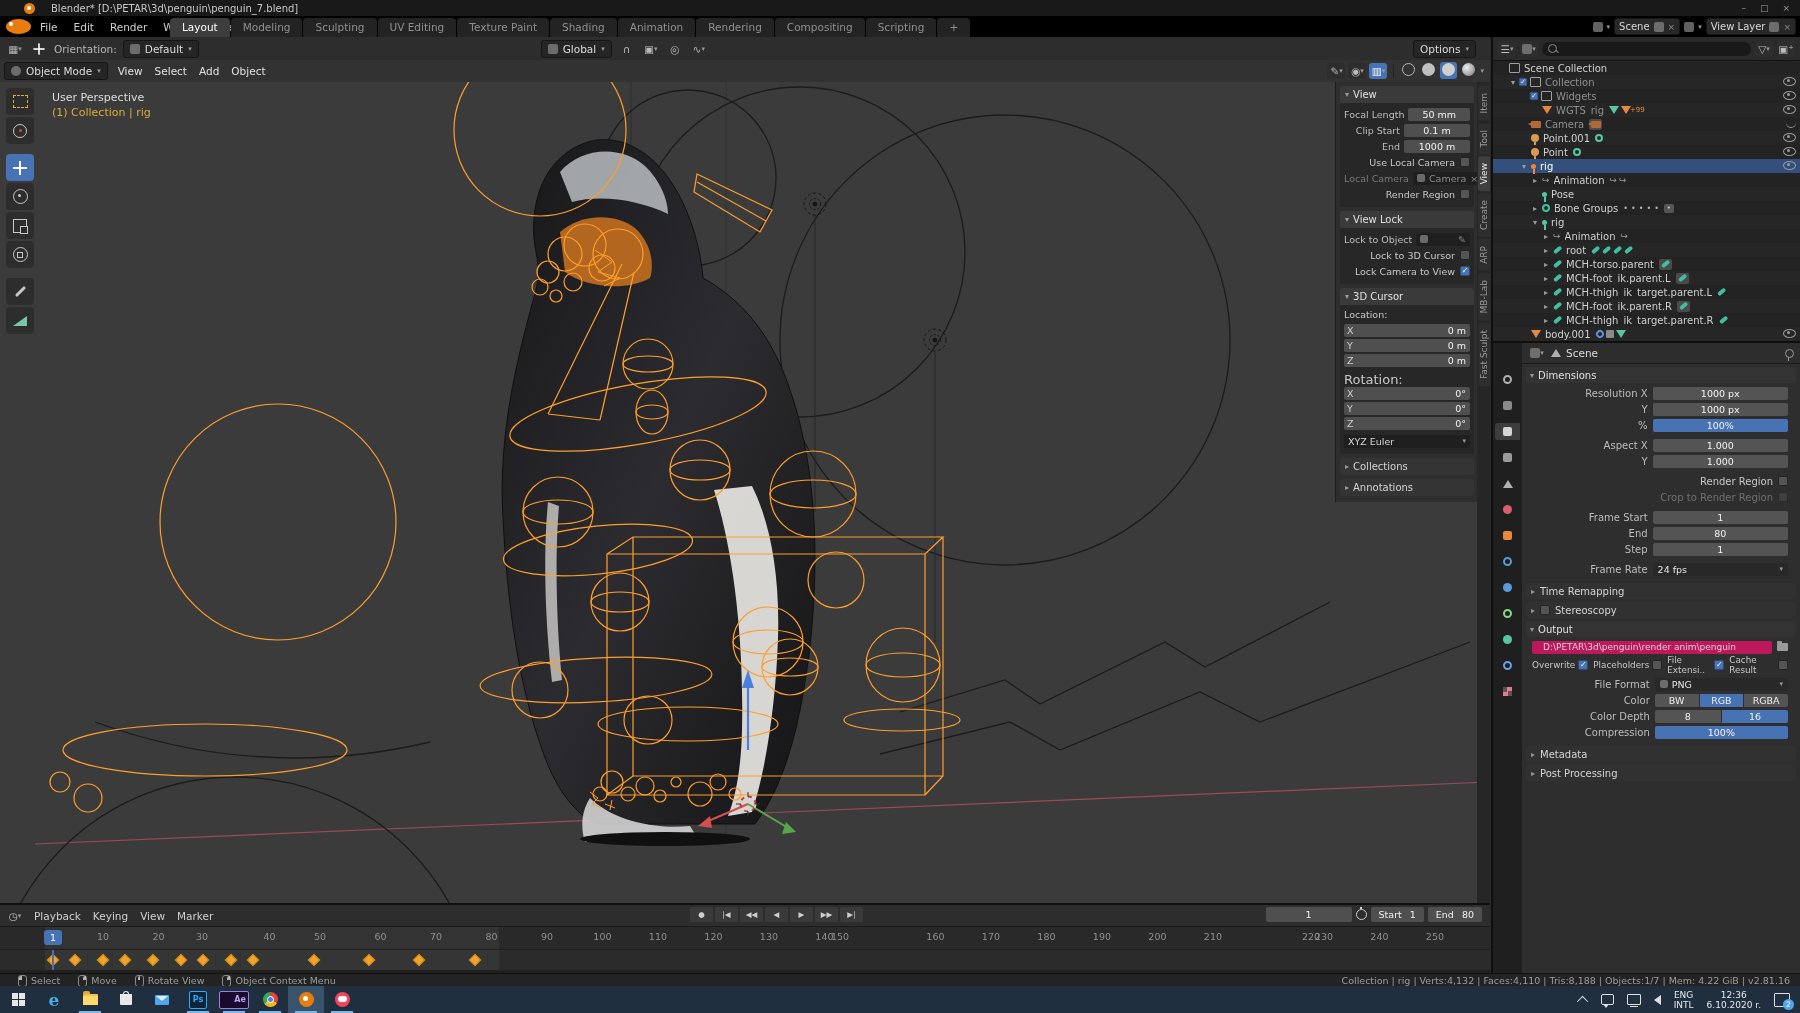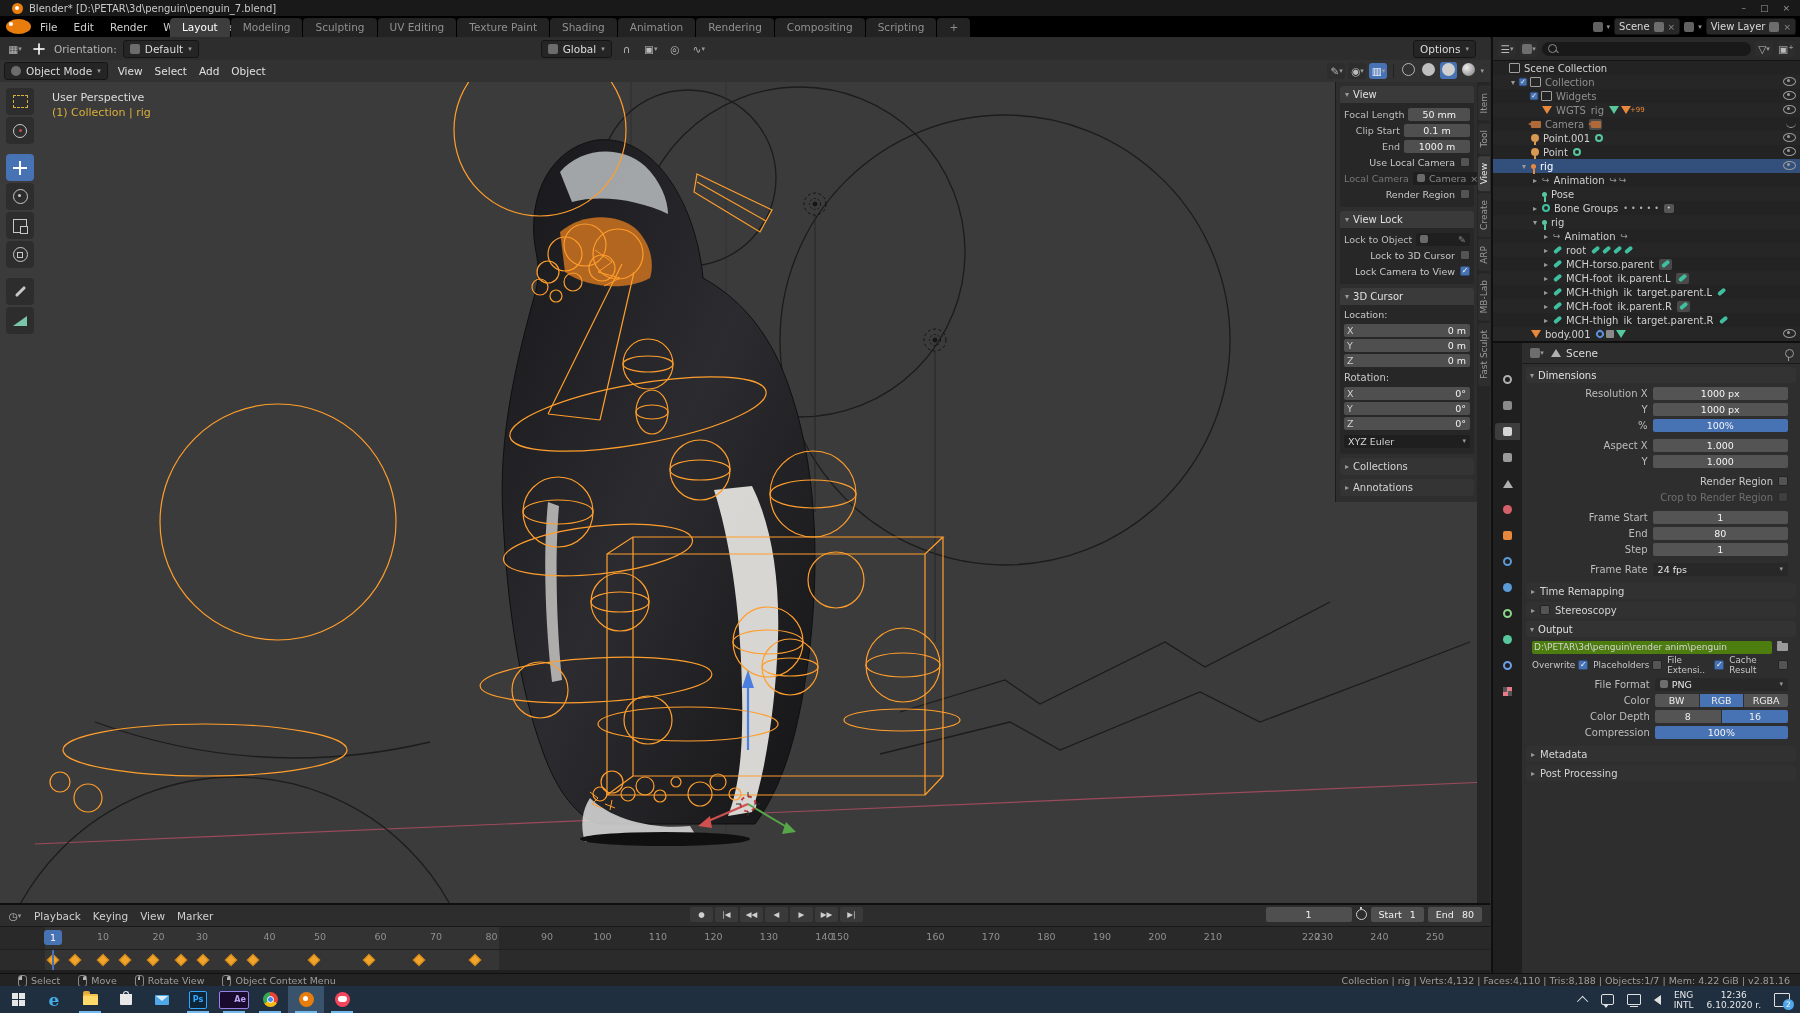--- a/index.html
+++ b/index.html
@@ -3,21 +3,21 @@
 <meta charset="utf-8">
 <style>
   html,body{margin:0;padding:0;background:#000;}
   #app{position:relative;width:1800px;height:1013px;overflow:hidden;background:#2b2b2b;
        font-family:"DejaVu Sans","Liberation Sans",sans-serif;color:#cfcfcf;
        -webkit-font-smoothing:antialiased;font-size:10.5px;}
   .abs{position:absolute;}
   .row{display:flex;align-items:center;}
   
   #titlebar{left:0;top:0;width:1800px;height:16px;background:#191919;color:#c9c9c9;font-size:10px;}
-  #titlebar .row{height:16px;padding-left:12px;gap:6px;}
+  #titlebar .row{height:16px;padding-left:24px;gap:16px;}
   .blender-logo{width:11px;height:11px;border-radius:50%;background:#e87d0d;position:relative;display:inline-block;}
   .blender-logo::after{content:"";position:absolute;left:3px;top:3px;width:4px;height:4px;border-radius:50%;background:#fff;}
   .wctl{position:absolute;right:4px;top:0;display:flex;gap:14px;color:#9a9a9a;font-size:9px;height:16px;align-items:center;padding-right:6px;}
   
   #topbar{left:0;top:16px;width:1800px;height:21px;background:#000000;border-bottom:1px solid #101010;}
   #menus{gap:2px;padding-left:6px;height:21px;}
   #menus span{padding:2px 7px;color:#cfcfcf;}
   #tabs{position:absolute;left:170px;top:0;height:21px;display:flex;align-items:flex-end;gap:1px;}
   .tab{padding:3px 12px 4px 12px;background:#232323;color:#909090;border-radius:4px 4px 0 0;font-size:10.5px;}
   .tab.active{background:#3d3d3d;color:#ffffff;}
@@ -157,21 +157,21 @@
   .pfield{flex:1;background:#545454;border-radius:2px;height:13px;line-height:13px;text-align:center;color:#f5f5f5;font-size:9.5px;}
   .pfield.blue{background:#4772b3;}
   .pfield.dark{background:#282828;display:flex;align-items:center;padding:0 5px;box-sizing:border-box;gap:4px;color:#e5e5e5;}
   .seg{flex:1;display:flex;border-radius:2px;overflow:hidden;gap:1px;}
   .seg span{flex:1;background:#545454;text-align:center;height:13px;line-height:13px;font-size:9.5px;color:#eee;}
   .seg span.on{background:#4772b3;}
   .pcollapse{height:16px;display:flex;align-items:center;gap:5px;color:#d5d5d5;background:#313131;border-radius:3px;margin:3px 4px 0 4px;padding:0 5px;font-size:10px;}
   .exp8{color:#9a9a9a;font-size:8px;}
   .folder{width:11px;height:8px;background:#9a9a9a;border-radius:1px;position:relative;}
   .folder::before{content:"";position:absolute;left:0;top:-2px;width:5px;height:2px;background:#9a9a9a;border-radius:1px 1px 0 0;}
-  .pathfield{flex:1;background:#4d7c0f;border-radius:2px;height:13px;line-height:13px;color:#d5d5d5;font-size:9px;padding:0 2px;white-space:nowrap;overflow:hidden;}
+  .pathfield{flex:1;background:#be185d;border-radius:2px;height:13px;line-height:13px;color:#d5d5d5;font-size:9px;padding:0 11px;white-space:nowrap;overflow:hidden;}
   .ocb{display:flex;align-items:center;gap:3px;color:#c8c8c8;font-size:8.8px;}
   
   #timeline{left:0;top:903px;width:1490px;height:70px;background:#2d2d2d;border-top:2px solid #0f0f0f;box-sizing:border-box;}
   #tl-header{height:21px;display:flex;align-items:center;gap:4px;padding:0 6px;border-bottom:1px solid #191919;}
   #tl-header .menu{padding:2px 6px;color:#d0d0d0;}
   #tl-buttons{position:absolute;left:690px;top:2px;display:flex;gap:2px;align-items:center;}
   .tlb{background:#3a3a3a;border-radius:2px;height:15px;min-width:17px;display:flex;align-items:center;justify-content:center;color:#cfcfcf;font-size:7.5px;padding:0 3px;}
   #tl-fields{position:absolute;right:8px;top:2px;display:flex;gap:4px;align-items:center;}
   .tl-field{background:#4f4f4f;border-radius:2px;height:15px;display:flex;align-items:center;justify-content:center;color:#f2f2f2;font-size:9.5px;padding:0 8px;gap:8px;}
   #tl-ruler{position:relative;height:22px;background:#292929;border-bottom:1px solid #1f1f1f;overflow:hidden;}
@@ -617,21 +617,21 @@
             <span class="axis-chip">Y</span>
             <span style="flex:1;text-align:right;padding-right:4px">0 m</span>
           </span>
         </div>
       <div class="np-row" style="height:13px">
           <span class="np-field row">
             <span class="axis-chip">Z</span>
             <span style="flex:1;text-align:right;padding-right:4px">0 m</span>
           </span>
         </div>
-      <div style="color:#c8c8c8;font-size:10px;height:13px;margin-top:3px">Rotation:</div>
+      <div style="color:#c8c8c8;font-size:13px;height:13px;margin-top:3px">Rotation:</div>
       <div class="np-row" style="height:13px">
           <span class="np-field row">
             <span class="axis-chip">X</span>
             <span style="flex:1;text-align:right;padding-right:4px">0°</span>
           </span>
         </div>
       <div class="np-row" style="height:13px">
           <span class="np-field row">
             <span class="axis-chip">Y</span>
             <span style="flex:1;text-align:right;padding-right:4px">0°</span>

